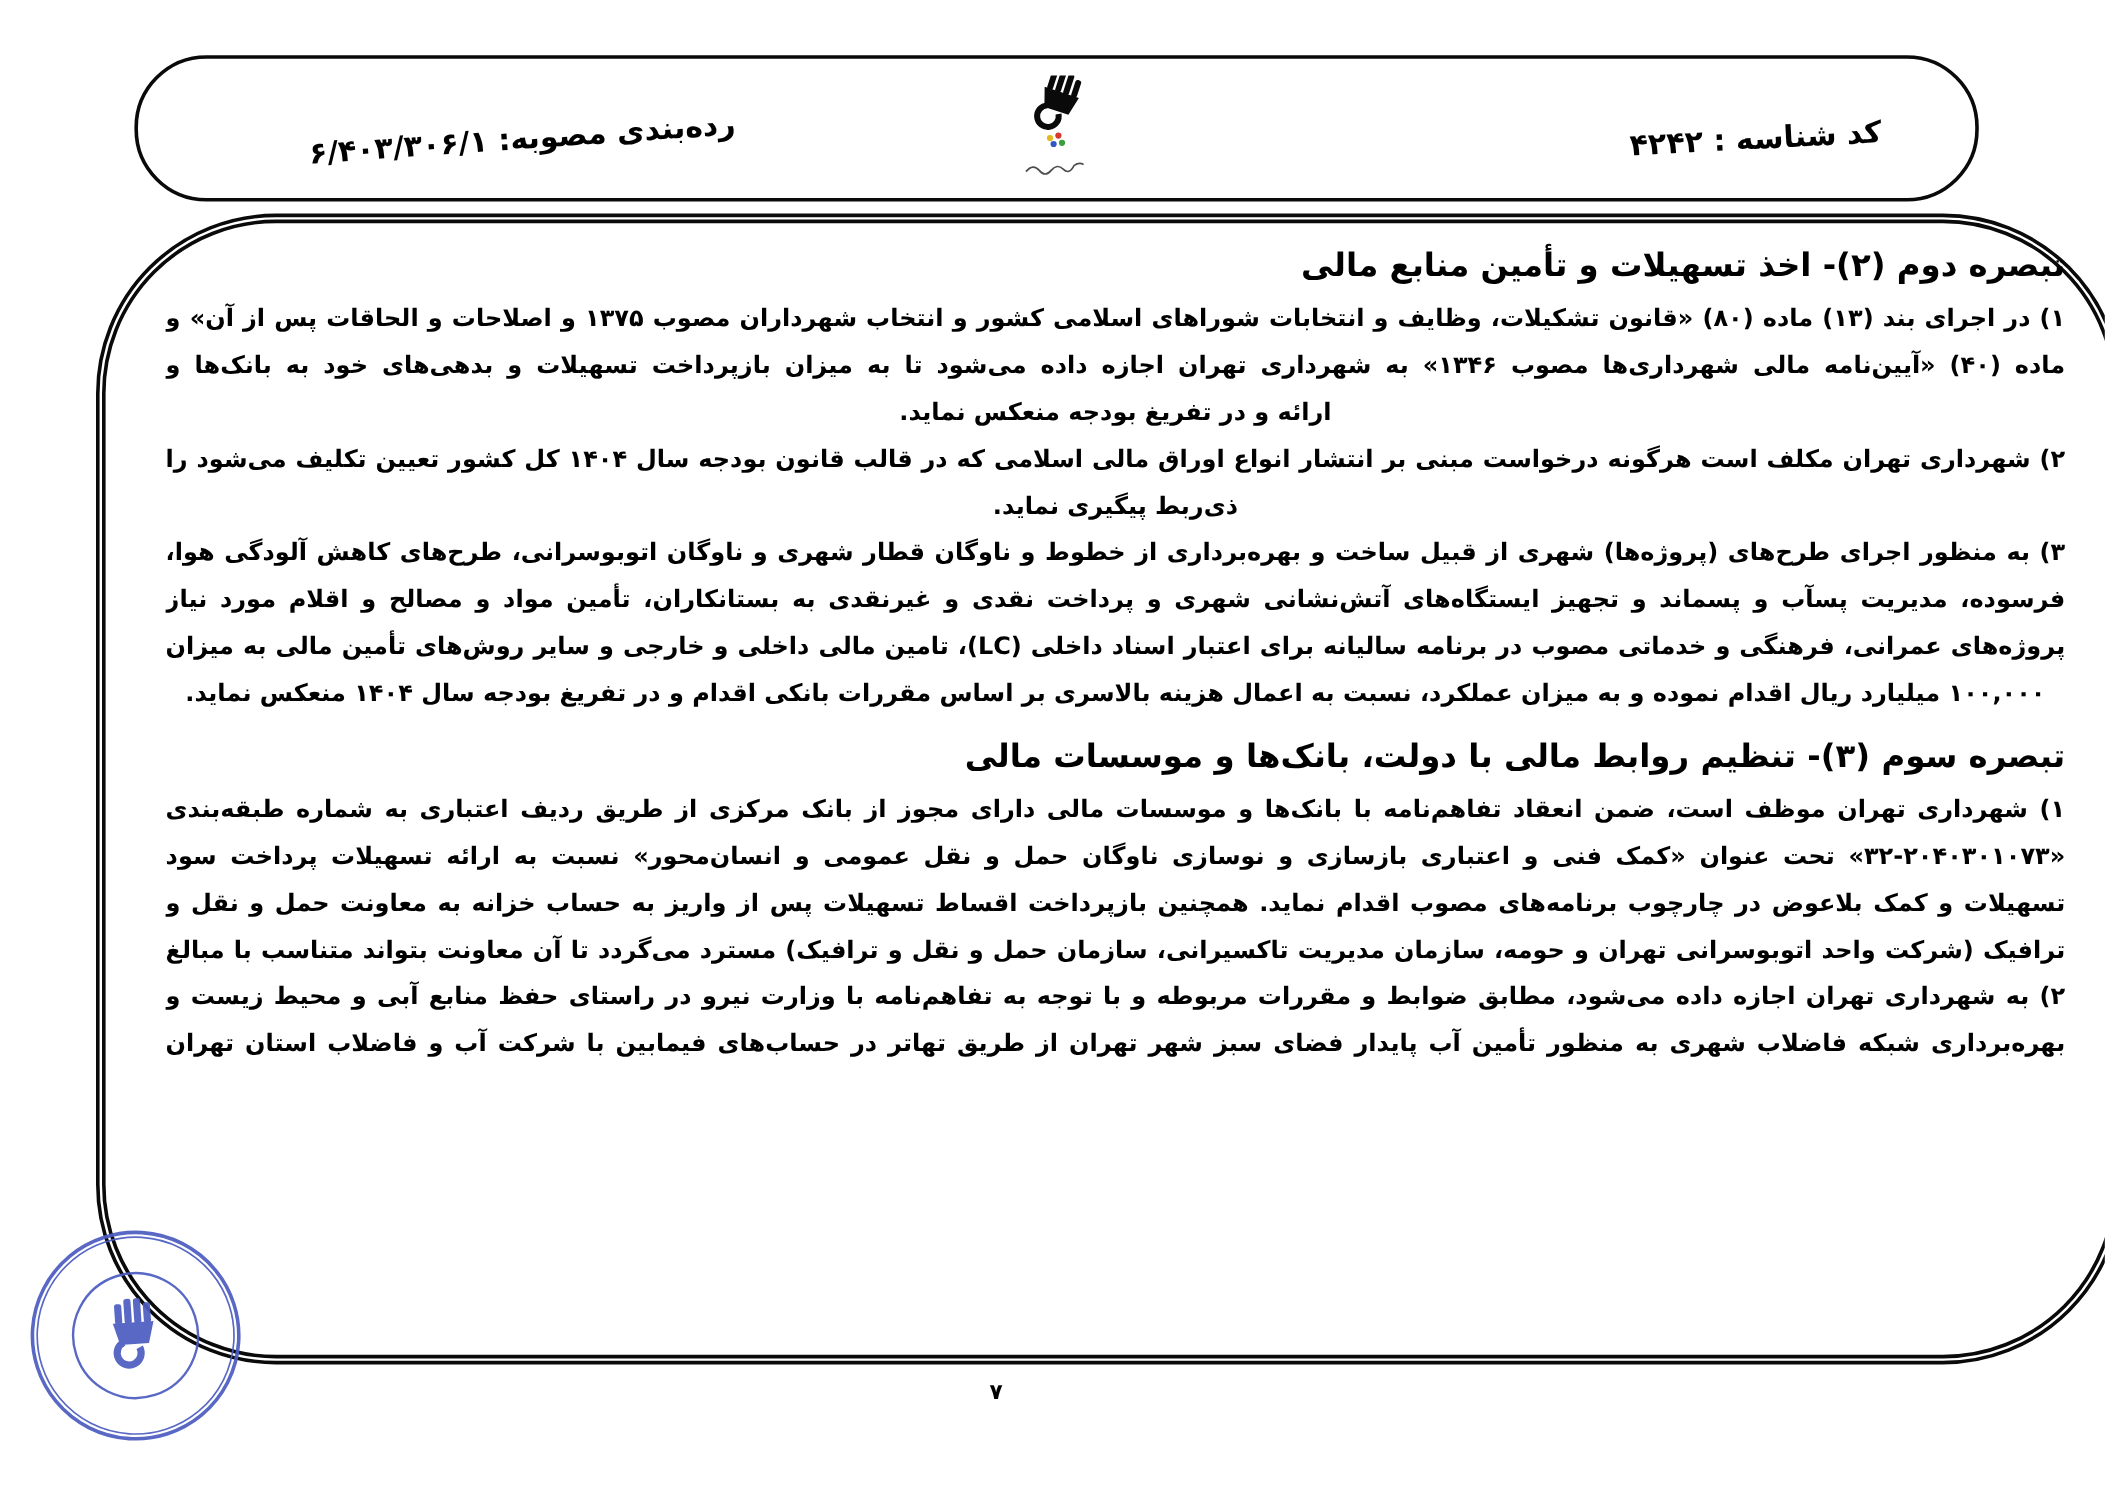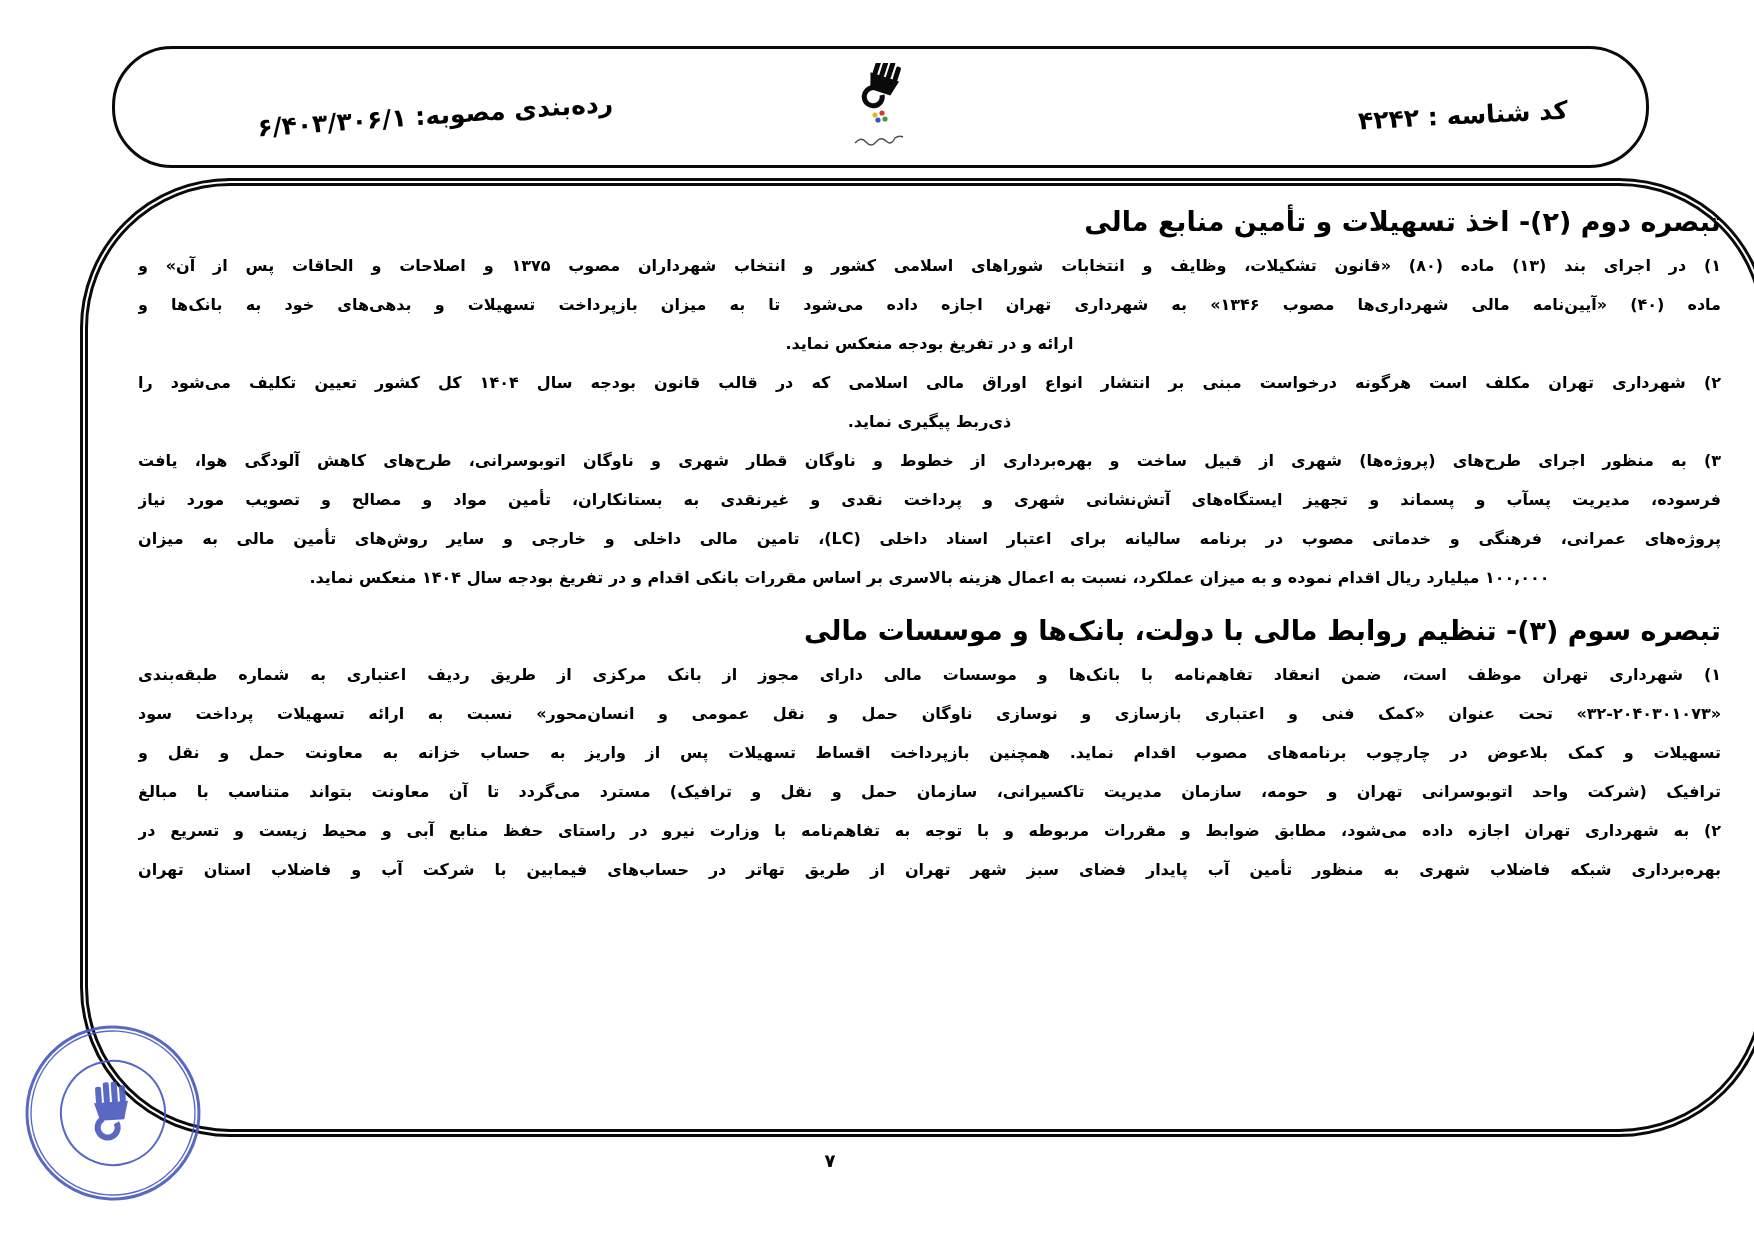--- a/index.html
+++ b/index.html
@@ -16,21 +16,21 @@
   .hdr-logo{position:absolute;left:50%;top:14px;transform:translateX(-50%);}
 
   
   .main-box{position:absolute;left:63px;top:178px;width:1689px;height:959px;
             border:8px double #0a0a0a;border-radius:150px;box-sizing:border-box;margin-left:17px;}
   .content{position:absolute;top:12px;right:40px;left:50px;direction:rtl;}
 
   .section-title{font-size:27px;font-weight:bold;text-align:right;
                  height:48px;line-height:48px;white-space:nowrap;}
   .sec2{margin-top:10px;}
-  .line{font-size:16px;font-weight:bold;height:39px;line-height:39px;
+  .line{font-size:20px;font-weight:bold;height:39px;line-height:39px;
         text-align:justify;text-align-last:justify;overflow:hidden;}
   .line.center{text-align:center;text-align-last:center;}
 
   
   .page-num{position:absolute;left:63px;top:1150px;width:1534px;text-align:center;
             font-size:18px;font-weight:bold;}
 
   
   .stamp{position:absolute;left:20px;top:1020px;transform:rotate(-18deg);opacity:.92;}
 </style>
@@ -65,21 +65,21 @@
 
   <div class="main-box">
     <div class="content" id="sections">
         <div class="section-title">تبصره دوم (۲)- اخذ تسهیلات و تأمین منابع مالی</div>
         <div class="line">۱) در اجرای بند (۱۳) ماده (۸۰) «قانون تشکیلات، وظایف و انتخابات شوراهای اسلامی کشور و انتخاب شهرداران مصوب ۱۳۷۵ و اصلاحات و الحاقات پس از آن» و</div>
         <div class="line">ماده (۴۰) «آیین‌نامه مالی شهرداری‌ها مصوب ۱۳۴۶» به شهرداری تهران اجازه داده می‌شود تا به میزان بازپرداخت تسهیلات و بدهی‌های خود به بانک‌ها و</div>
         <div class="line center">ارائه و در تفریغ بودجه منعکس نماید.</div>
         <div class="line">۲) شهرداری تهران مکلف است هرگونه درخواست مبنی بر انتشار انواع اوراق مالی اسلامی که در قالب قانون بودجه سال ۱۴۰۴ کل کشور تعیین تکلیف می‌شود را</div>
         <div class="line center">ذی‌ربط پیگیری نماید.</div>
         <div class="line">۳) به منظور اجرای طرح‌های (پروژه‌ها) شهری از قبیل ساخت و بهره‌برداری از خطوط و ناوگان قطار شهری و ناوگان اتوبوسرانی، طرح‌های کاهش آلودگی هوا، یافت</div>
-        <div class="line">فرسوده، مدیریت پسآب و پسماند و تجهیز ایستگاه‌های آتش‌نشانی شهری و پرداخت نقدی و غیرنقدی به بستانکاران، تأمین مواد و مصالح و تصویب مورد نیاز</div>
+        <div class="line">فرسوده، مدیریت پسآب و پسماند و تجهیز ایستگاه‌های آتش‌نشانی شهری و پرداخت نقدی و غیرنقدی به بستانکاران، تأمین مواد و مصالح و اقلام مورد نیاز</div>
         <div class="line">پروژه‌های عمرانی، فرهنگی و خدماتی مصوب در برنامه سالیانه برای اعتبار اسناد داخلی (LC)، تامین مالی داخلی و خارجی و سایر روش‌های تأمین مالی به میزان</div>
         <div class="line center">۱۰۰,۰۰۰ میلیارد ریال اقدام نموده و به میزان عملکرد، نسبت به اعمال هزینه بالاسری بر اساس مقررات بانکی اقدام و در تفریغ بودجه سال ۱۴۰۴ منعکس نماید.</div>
         <div class="section-title sec2">تبصره سوم (۳)- تنظیم روابط مالی با دولت، بانک‌ها و موسسات مالی</div>
         <div class="line">۱) شهرداری تهران موظف است، ضمن انعقاد تفاهم‌نامه با بانک‌ها و موسسات مالی دارای مجوز از بانک مرکزی از طریق ردیف اعتباری به شماره طبقه‌بندی</div>
         <div class="line">«۳۲-۲۰۴۰۳۰۱۰۷۳» تحت عنوان «کمک فنی و اعتباری بازسازی و نوسازی ناوگان حمل و نقل عمومی و انسان‌محور» نسبت به ارائه تسهیلات پرداخت سود</div>
         <div class="line">تسهیلات و کمک بلاعوض در چارچوب برنامه‌های مصوب اقدام نماید. همچنین بازپرداخت اقساط تسهیلات پس از واریز به حساب خزانه به معاونت حمل و نقل و</div>
         <div class="line">ترافیک (شرکت واحد اتوبوسرانی تهران و حومه، سازمان مدیریت تاکسیرانی، سازمان حمل و نقل و ترافیک) مسترد می‌گردد تا آن معاونت بتواند متناسب با مبالغ</div>
         <div class="line">۲) به شهرداری تهران اجازه داده می‌شود، مطابق ضوابط و مقررات مربوطه و با توجه به تفاهم‌نامه با وزارت نیرو در راستای حفظ منابع آبی و محیط زیست و تسریع در</div>
         <div class="line">بهره‌برداری شبکه فاضلاب شهری به منظور تأمین آب پایدار فضای سبز شهر تهران از طریق تهاتر در حساب‌های فیمابین با شرکت آب و فاضلاب استان تهران</div>
       </div>

